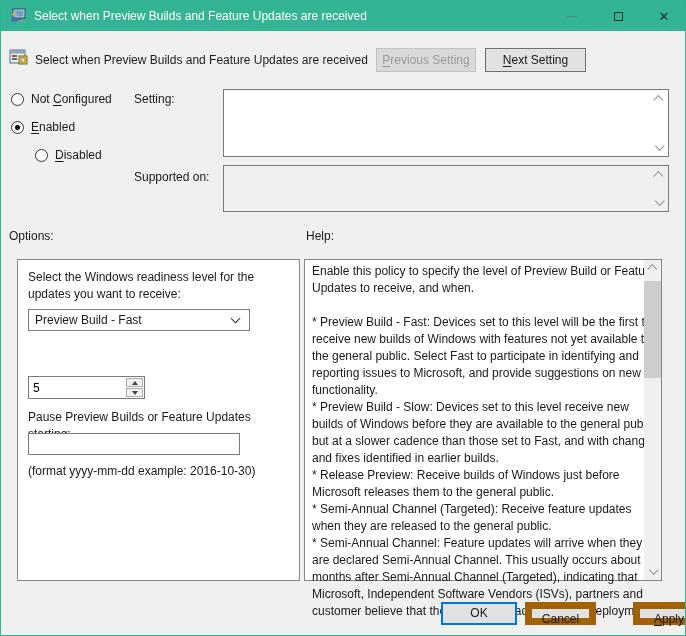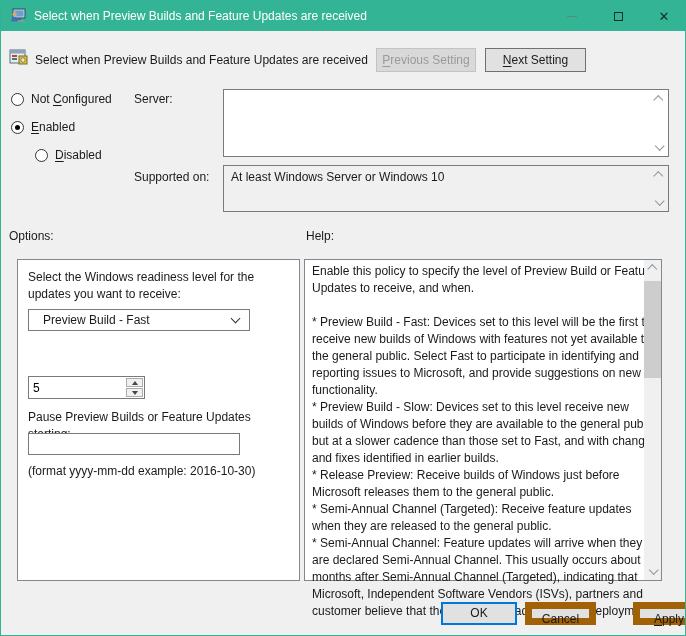--- a/index.html
+++ b/index.html
@@ -71,21 +71,21 @@
   .help-panel { left: 303px; width: 358px; }
 
   .opt-text { position: absolute; left: 10px; width: 262px; line-height: 17px; }
   .ot1 { top: 9px; }
   .ot2 { top: 81px; }
   .ot3 { top: 149px; }
   .ot4 { top: 203px; }
 
   .dropdown {
     position: absolute; left: 10px; top: 49px; width: 222px; height: 22px;
-    background: #ffffff; border: 1px solid #7a7a7a; line-height: 20px; padding-left: 14px;
+    background: #ffffff; border: 1px solid #7a7a7a; line-height: 20px; padding-left: 6px;
   }
   .dd-chevron { position: absolute; right: 9px; top: 5px; width: 8px; height: 8px; }
   .dd-chevron::before {
     content: ""; position: absolute; width: 6px; height: 6px;
     border-right: 1px solid #333; border-bottom: 1px solid #333; transform: rotate(45deg);
   }
 
   .spinner {
     position: absolute; left: 10px; top: 116px; width: 117px; height: 23px;
     background: #ffffff; border: 1px solid #7a7a7a;
@@ -172,30 +172,29 @@
   </div>
   <div class="radio-row r2">
     <div class="radio-dot checked"></div>
     <span><span></span><span class="u">E</span><span>nabled</span></span>
   </div>
   <div class="radio-row r3">
     <div class="radio-dot"></div>
     <span><span></span><span class="u">D</span><span>isabled</span></span>
   </div>
 
-  <span class="field-label comment-label">Server:</span>
+  <span class="field-label comment-label">Setting:</span>
   <div class="txtbox comment-box">
     <span></span>
     <div class="chev chev-up t"></div>
     <div class="chev chev-down b"></div>
   </div>
 
   <span class="field-label supported-label">Supported on:</span>
   <div class="txtbox supported-box">
-    <span>At least Windows Server or Windows 10</span>
     <div class="chev chev-up t"></div>
     <div class="chev chev-down b"></div>
   </div>
 
   <span class="panel-label options-label">Options:</span>
   <span class="panel-label help-label">Help:</span>
 
   <div class="panel options-panel">
     <div class="opt-text ot1">Select the Windows readiness level for the updates you want to receive:</div>
     <div class="dropdown">

